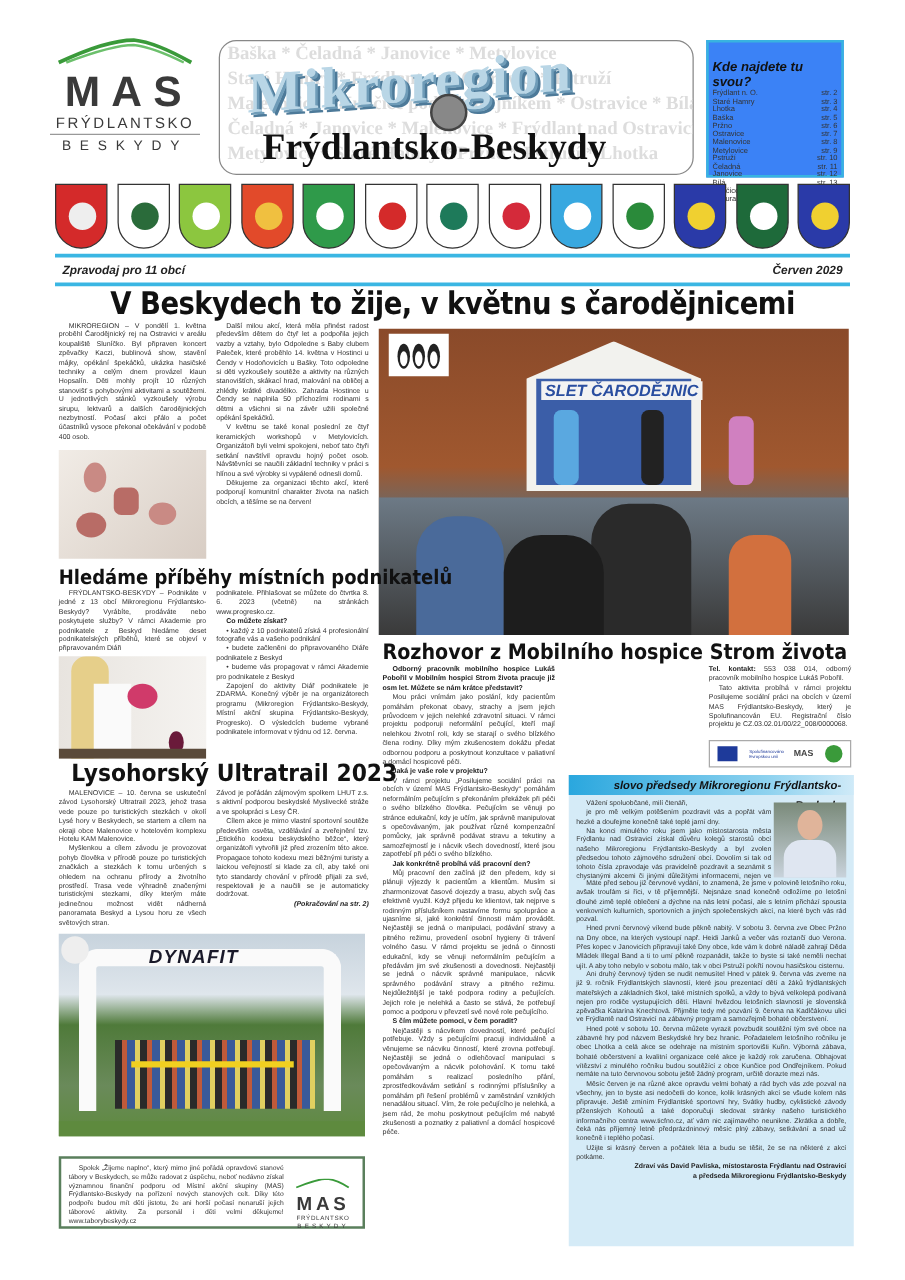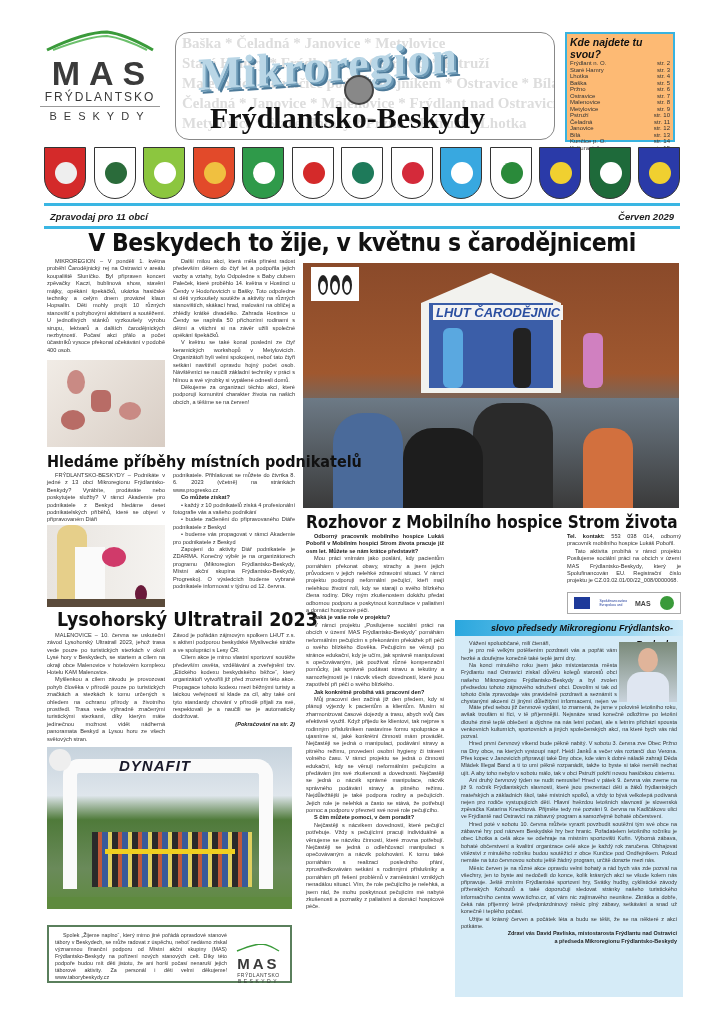--- a/index.html
+++ b/index.html
@@ -10,21 +10,21 @@
 .mas-logo{left:40px;top:30px;width:120px;height:100px;text-align:center}
 .mas-roof{width:110px;height:22px;margin:0 auto}
 .mas-big{font-size:34px;font-weight:bold;color:#3a3a3a;letter-spacing:9px;line-height:34px;margin-left:6px}
 .mas-sub{font-size:12px;color:#3a3a3a;letter-spacing:2px;line-height:14px;border-bottom:1px solid #999;padding-bottom:2px}
 .mas-sub2{font-size:11px;color:#3a3a3a;letter-spacing:7px;line-height:14px;margin-top:2px}
 .mast{left:175px;top:32px;width:380px;height:108px;border:1.5px solid #888;border-radius:14px;overflow:hidden;background:#fff}
 .mast-bg{position:absolute;left:6px;top:0;right:6px;font-family:Liberation Serif, serif;font-weight:bold;font-size:15px;color:#ddd;line-height:20px;white-space:nowrap}
 .mast-title{position:absolute;left:22px;top:6px;font-family:"Liberation Serif",serif;font-weight:bold;font-size:46px;color:#b9d6e6;letter-spacing:1px;text-shadow:2px 2px 0 #6f9cb8,4px 4px 0 #4d7a99;transform:skewY(-4deg)}
 .mast-seal{position:absolute;left:168px;top:42px;width:30px;height:30px;border-radius:50%;background:#888;border:2px solid #444}
 .mast-sub{position:absolute;left:34px;top:68px;font-family:"Liberation Serif",serif;font-weight:bold;font-size:30px;color:#111;letter-spacing:0}
-.toc{left:565px;top:32px;width:110px;height:110px;border:2px solid #38b3e0;padding:2px 3px;background:#fdba74}
+.toc{left:565px;top:32px;width:110px;height:110px;border:2px solid #38b3e0;padding:14px 3px;background:#3b82f6}
 .toc h3{font-size:10.5px;font-style:italic;font-weight:bold;line-height:12px;color:#111}
 .toc-row{display:flex;justify-content:space-between;font-size:6px;line-height:6.5px;color:#333}
 .crests{left:44px;top:147px;width:636px;height:54px;display:flex;justify-content:space-between}
 .crest{width:42px;height:52px;border-radius:0 0 21px 21px;border:1.5px solid #333;position:relative;overflow:hidden}
 .strip{left:44px;width:636px;height:3px;background:#3ab6e3}
 .subline{left:44px;top:206px;width:636px;height:20px;font-size:9.5px;font-weight:bold;font-style:italic;display:flex;justify-content:space-between;align-items:center;padding:0 6px}
 
 .h1{left:44px;top:228px;width:636px;font-family:"DejaVu Sans",sans-serif;font-weight:bold;font-size:25px;letter-spacing:-0.5px;text-align:center;transform:scaleX(0.88);transform-origin:center;color:#111;white-space:nowrap}
 .h2{font-family:"DejaVu Sans",sans-serif;font-weight:bold;color:#111;white-space:nowrap;transform-origin:left center}
 .txt{font-size:5.6px;line-height:7.4px;color:#333;text-align:justify}
@@ -199,21 +199,21 @@
         </g>
         <g fill="#fff">
           <ellipse cx="12" cy="20" rx="3" ry="6"></ellipse>
           <ellipse cx="24" cy="20" rx="3" ry="6"></ellipse>
           <ellipse cx="36" cy="20" rx="3" ry="6"></ellipse>
         </g>
       </svg>
   </div>
   <div style="position:absolute;left:118px;top:10px;width:140px;height:120px;background:#f2f2ee;clip-path:polygon(50% 0,100% 25%,100% 100%,0 100%,0 25%)"></div>
   <div style="position:absolute;left:126px;top:40px;width:124px;height:85px;background:#3b5ea8"></div>
-  <div style="position:absolute;left:130px;top:42px;font-size:13px;font-weight:bold;color:#2a4ea0;background:#f3f3f3;padding:0 3px;font-style:italic">LHUT ČARODĚJNIC</div>
+  <div style="position:absolute;left:130px;top:42px;font-size:13px;font-weight:bold;color:#2a4ea0;background:#f3f3f3;padding:0 3px;font-style:italic">SLET ČARODĚJNIC</div>
   <div style="position:absolute;left:140px;top:65px;width:20px;height:60px;background:#5aa8e0;border-radius:6px"></div>
   <div style="position:absolute;left:210px;top:65px;width:18px;height:60px;background:#222;border-radius:6px"></div>
   <div style="position:absolute;left:280px;top:70px;width:20px;height:55px;background:#d080c0;border-radius:6px"></div>
   <div style="position:absolute;left:0;top:135px;width:376px;height:110px;background:linear-gradient(180deg,#6d7a86,#3a3a3a)"></div>
   <div style="position:absolute;left:30px;top:150px;width:70px;height:95px;background:#4a6a9a;border-radius:30px 30px 0 0"></div>
   <div style="position:absolute;left:170px;top:140px;width:80px;height:105px;background:#2a2a2a;border-radius:30px 30px 0 0"></div>
   <div style="position:absolute;left:100px;top:165px;width:80px;height:80px;background:#1d1d1d;border-radius:30px 30px 0 0"></div>
   <div style="position:absolute;left:280px;top:165px;width:50px;height:80px;background:#d2703e;border-radius:20px 20px 0 0"></div>
 </div>
 

